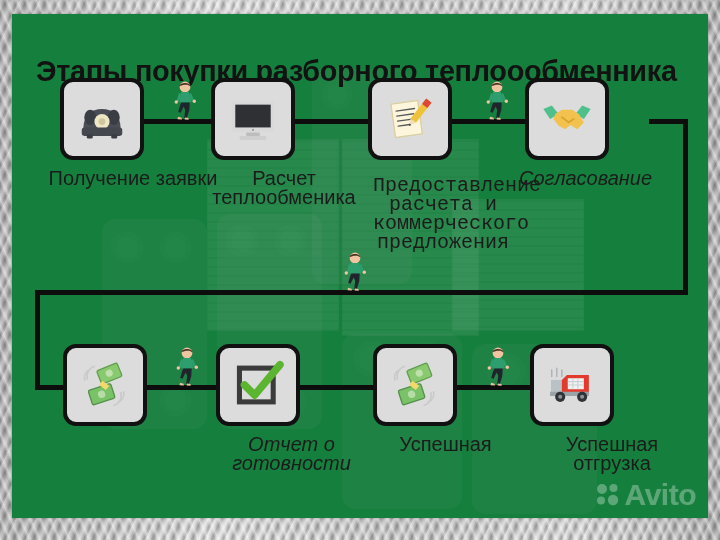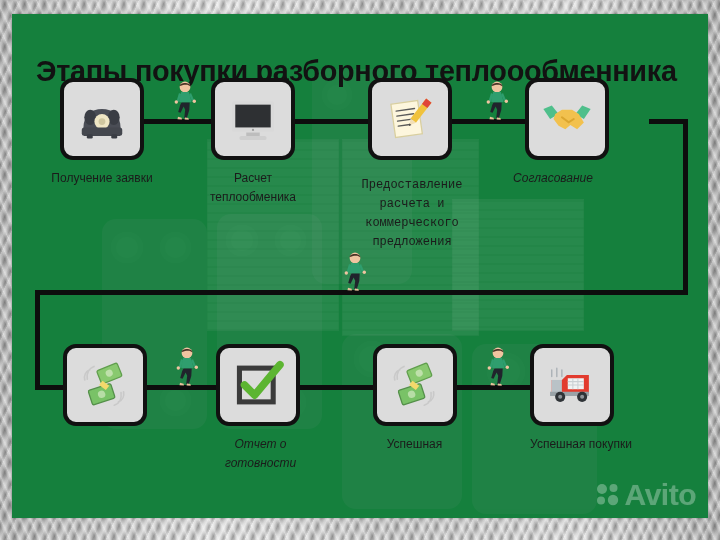--- a/index.html
+++ b/index.html
@@ -69,22 +69,23 @@
     border:4px solid #111111;
     border-radius:13px;
     box-sizing:border-box;
     display:flex;align-items:center;justify-content:center;
     z-index:4;
   }
   .step-icon{width:54px;height:54px;display:block;}
   .step-label{
     position:absolute;
     text-align:center;
-    font-size:12px;line-height:19px;color:#1b1b1b;
+    font-size:20px;line-height:19px;color:#1b1b1b;
     z-index:5;
+    margin-left:31px;
   }
   
   .walker{position:absolute;width:26px;height:40px;z-index:6;}
   
   #watermark{
     position:absolute;right:12px;bottom:6px;
     display:flex;align-items:center;gap:4px;
     opacity:.30;z-index:9;
   }
   #watermark .wm-text{
@@ -252,21 +253,21 @@
       <g stroke="#c9cfd2" stroke-width="1.2">
         <path d="M27 28h19M27 32h19M33 24v13M39 24v13"></path>
       </g>
       <rect x="6" y="40" width="46" height="5" fill="#9aa3a8"></rect>
       <circle cx="18" cy="46" r="6" fill="#2f3337"></circle>
       <circle cx="18" cy="46" r="2.4" fill="#8d9398"></circle>
       <circle cx="44" cy="46" r="6" fill="#2f3337"></circle>
       <circle cx="44" cy="46" r="2.4" fill="#8d9398"></circle>
     </svg>
   </div>
-  <div class="step-label" style="left:489px;top:421px;width:160px;">Успешная покупки</div>
+  <div class="step-label" style="left:489px;top:421px;width:160px;">Успешная отгрузка</div>
 
   <div class="walker" style="left:161px;top:66px;">
     <svg viewBox="0 0 26 40" width="26" height="40">
       <circle cx="12" cy="7" r="5.4" fill="#f0c4a0"></circle>
       <path d="M6.6 6.2c0-4 10.6-4.4 10.8.2-1.6-1.4-3-2-6-1.6-2 .3-3.4.9-4.8 1.4z" fill="#4a3326"></path>
       <path d="M8 12h8l2.6 10-3 .6H8.2L6 21.6z" fill="#2f9e6e"></path>
       <path d="M6 13l-2.4 8 2.2.9 2.4-7.6z" fill="#2f9e6e"></path>
       <path d="M18 13l3 7-2.2 1-2.6-6.6z" fill="#2f9e6e"></path>
       <circle cx="3.3" cy="22" r="1.7" fill="#f0c4a0"></circle>
       <circle cx="21.3" cy="21.2" r="1.7" fill="#f0c4a0"></circle>

